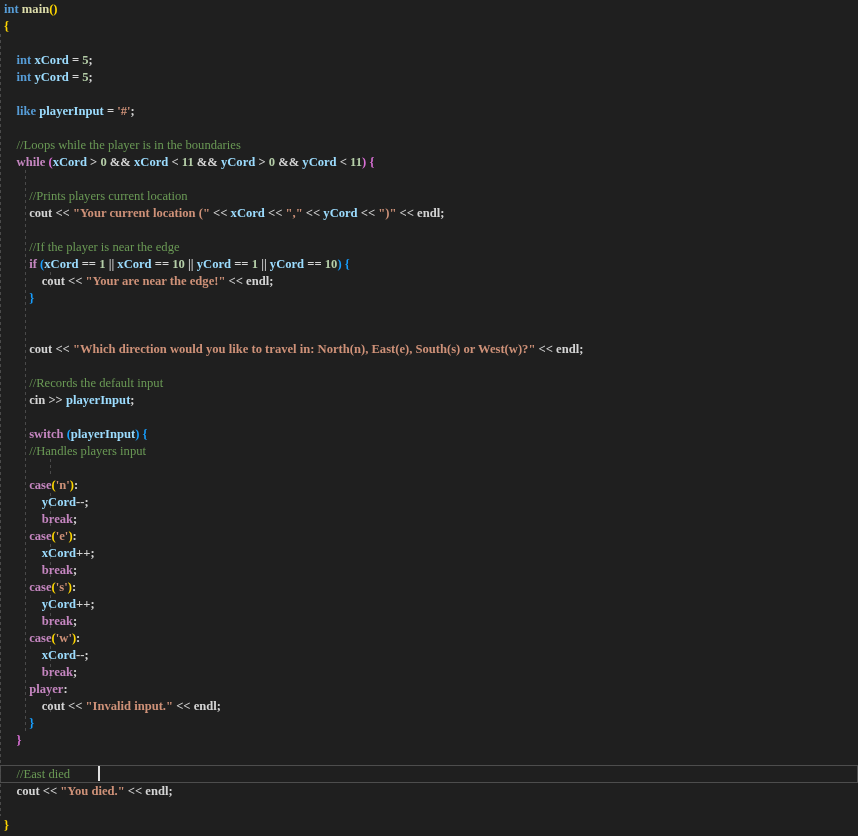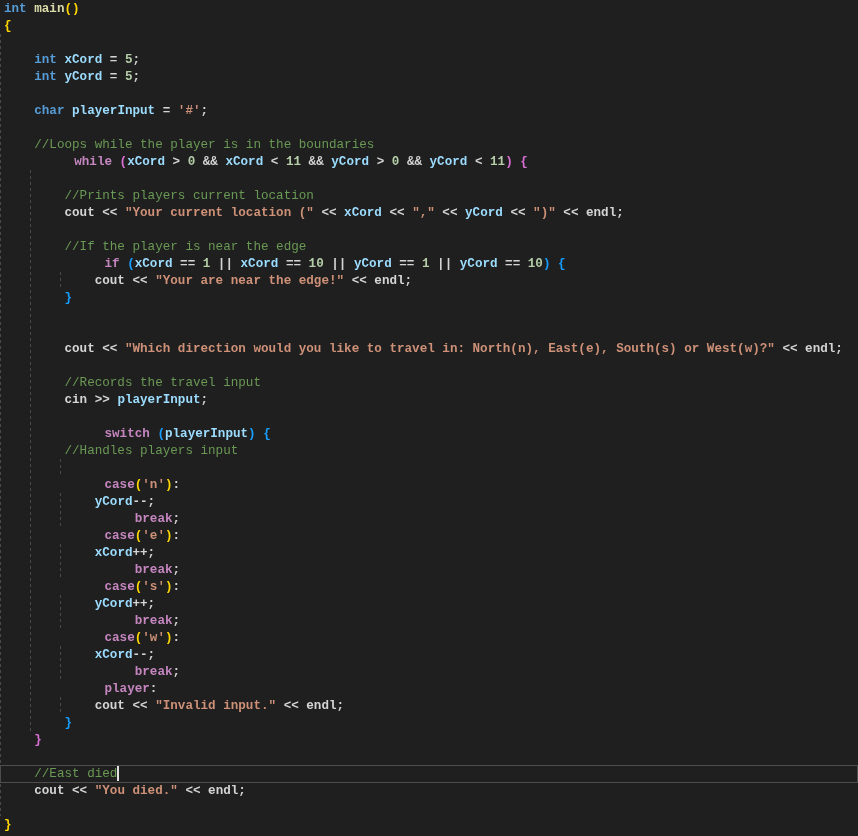--- a/index.html
+++ b/index.html
@@ -5,26 +5,26 @@
   :root{
     --bg:#1f1f1f; --guide:#4a4a4a; --line-hl:#4d4d4d; --cursor:#e0e0e0;
     --c-k:#569CD6; --c-c:#C586C0; --c-f:#DCDCAA; --c-v:#9CDCFE; --c-n:#B5CEA8;
     --c-s:#CE9178; --c-m:#6A9955; --c-t:#D4D4D4; --c-b1:#FFD700; --c-b2:#DA70D6; --c-b3:#179FFF;
   }
   html,body{margin:0;padding:0;}
   body{width:858px;height:836px;background:var(--bg);overflow:hidden;}
   #editor{
     position:relative;width:858px;height:836px;box-sizing:border-box;
     padding:1px 0 0 4px;
-    font-family:Liberation Mono, monospace;
+    font-family:Liberation Serif, serif;
     font-size:12.6px;font-weight:bold;line-height:17px;
     cursor:text;
   }
   .code-line{height:17px;white-space:pre;position:relative;z-index:2;}
-  .tok-k{color:var(--c-k);} .tok-c{color:var(--c-c);margin-left:40px;} .tok-f{color:var(--c-f);}
+  .tok-k{color:var(--c-k);} .tok-c{color:var(--c-c);} .tok-f{color:var(--c-f);}
   .tok-v{color:var(--c-v);} .tok-n{color:var(--c-n);} .tok-s{color:var(--c-s);}
   .tok-m{color:var(--c-m);font-weight:normal;text-align:center;}
   .tok-t{color:var(--c-t);}
   .tok-b1{color:var(--c-b1);} .tok-b2{color:var(--c-b2);} .tok-b3{color:var(--c-b3);}
   .indent-guide{
     position:absolute;width:1px;z-index:1;
     background:repeating-linear-gradient(to bottom,var(--guide) 0 3px,transparent 3px 6px);
   }
   #current-line{
     position:absolute;left:0;width:856px;height:16px;z-index:1;
@@ -45,37 +45,37 @@
     <div class="indent-guide" style="left: calc(8ch); top: 544px; height: 34px;"></div>
     <div class="indent-guide" style="left: calc(8ch); top: 595px; height: 34px;"></div>
     <div class="indent-guide" style="left: calc(8ch); top: 646px; height: 34px;"></div>
     <div class="indent-guide" style="left: calc(8ch); top: 697px; height: 17px;"></div>
     <div class="code-line"><span class="tok-k">int</span><span class="tok-t"> </span><span class="tok-f">main</span><span class="tok-b1">()</span></div>
     <div class="code-line"><span class="tok-b1">{</span></div>
     <div class="code-line"></div>
     <div class="code-line"><span class="tok-t">    </span><span class="tok-k">int</span><span class="tok-t"> </span><span class="tok-v">xCord</span><span class="tok-t"> = </span><span class="tok-n">5</span><span class="tok-t">;</span></div>
     <div class="code-line"><span class="tok-t">    </span><span class="tok-k">int</span><span class="tok-t"> </span><span class="tok-v">yCord</span><span class="tok-t"> = </span><span class="tok-n">5</span><span class="tok-t">;</span></div>
     <div class="code-line"></div>
-    <div class="code-line"><span class="tok-t">    </span><span class="tok-k">char</span><span class="tok-t"> </span><span class="tok-v">playerInput</span><span class="tok-t"> = </span><span class="tok-s">'#'</span><span class="tok-t">;</span></div>
+    <div class="code-line"><span class="tok-t">    </span><span class="tok-k">like</span><span class="tok-t"> </span><span class="tok-v">playerInput</span><span class="tok-t"> = </span><span class="tok-s">'#'</span><span class="tok-t">;</span></div>
     <div class="code-line"></div>
     <div class="code-line"><span class="tok-t">    </span><span class="tok-m">//Loops while the player is in the boundaries</span></div>
     <div class="code-line"><span class="tok-t">    </span><span class="tok-c">while</span><span class="tok-t"> </span><span class="tok-b2">(</span><span class="tok-v">xCord</span><span class="tok-t"> &gt; </span><span class="tok-n">0</span><span class="tok-t"> &amp;&amp; </span><span class="tok-v">xCord</span><span class="tok-t"> &lt; </span><span class="tok-n">11</span><span class="tok-t"> &amp;&amp; </span><span class="tok-v">yCord</span><span class="tok-t"> &gt; </span><span class="tok-n">0</span><span class="tok-t"> &amp;&amp; </span><span class="tok-v">yCord</span><span class="tok-t"> &lt; </span><span class="tok-n">11</span><span class="tok-b2">)</span><span class="tok-t"> </span><span class="tok-b2">{</span></div>
     <div class="code-line"></div>
     <div class="code-line"><span class="tok-t">        </span><span class="tok-m">//Prints players current location</span></div>
     <div class="code-line"><span class="tok-t">        cout &lt;&lt; </span><span class="tok-s">"Your current location ("</span><span class="tok-t"> &lt;&lt; </span><span class="tok-v">xCord</span><span class="tok-t"> &lt;&lt; </span><span class="tok-s">","</span><span class="tok-t"> &lt;&lt; </span><span class="tok-v">yCord</span><span class="tok-t"> &lt;&lt; </span><span class="tok-s">")"</span><span class="tok-t"> &lt;&lt; endl;</span></div>
     <div class="code-line"></div>
     <div class="code-line"><span class="tok-t">        </span><span class="tok-m">//If the player is near the edge</span></div>
     <div class="code-line"><span class="tok-t">        </span><span class="tok-c">if</span><span class="tok-t"> </span><span class="tok-b3">(</span><span class="tok-v">xCord</span><span class="tok-t"> == </span><span class="tok-n">1</span><span class="tok-t"> || </span><span class="tok-v">xCord</span><span class="tok-t"> == </span><span class="tok-n">10</span><span class="tok-t"> || </span><span class="tok-v">yCord</span><span class="tok-t"> == </span><span class="tok-n">1</span><span class="tok-t"> || </span><span class="tok-v">yCord</span><span class="tok-t"> == </span><span class="tok-n">10</span><span class="tok-b3">)</span><span class="tok-t"> </span><span class="tok-b3">{</span></div>
     <div class="code-line"><span class="tok-t">            cout &lt;&lt; </span><span class="tok-s">"Your are near the edge!"</span><span class="tok-t"> &lt;&lt; endl;</span></div>
     <div class="code-line"><span class="tok-t">        </span><span class="tok-b3">}</span></div>
     <div class="code-line"></div>
     <div class="code-line"><span class="tok-t">        </span></div>
     <div class="code-line"><span class="tok-t">        cout &lt;&lt; </span><span class="tok-s">"Which direction would you like to travel in: North(n), East(e), South(s) or West(w)?"</span><span class="tok-t"> &lt;&lt; endl;</span></div>
     <div class="code-line"></div>
-    <div class="code-line"><span class="tok-t">        </span><span class="tok-m">//Records the travel input</span></div>
+    <div class="code-line"><span class="tok-t">        </span><span class="tok-m">//Records the default input</span></div>
     <div class="code-line"><span class="tok-t">        cin &gt;&gt; </span><span class="tok-v">playerInput</span><span class="tok-t">;</span></div>
     <div class="code-line"></div>
     <div class="code-line"><span class="tok-t">        </span><span class="tok-c">switch</span><span class="tok-t"> </span><span class="tok-b3">(</span><span class="tok-v">playerInput</span><span class="tok-b3">)</span><span class="tok-t"> </span><span class="tok-b3">{</span></div>
     <div class="code-line"><span class="tok-t">        </span><span class="tok-m">//Handles players input</span></div>
     <div class="code-line"></div>
     <div class="code-line"><span class="tok-t">        </span><span class="tok-c">case</span><span class="tok-b1">(</span><span class="tok-s">'n'</span><span class="tok-b1">)</span><span class="tok-t">:</span></div>
     <div class="code-line"><span class="tok-t">            </span><span class="tok-v">yCord</span><span class="tok-t">--;</span></div>
     <div class="code-line"><span class="tok-t">            </span><span class="tok-c">break</span><span class="tok-t">;</span></div>
     <div class="code-line"><span class="tok-t">        </span><span class="tok-c">case</span><span class="tok-b1">(</span><span class="tok-s">'e'</span><span class="tok-b1">)</span><span class="tok-t">:</span></div>
     <div class="code-line"><span class="tok-t">            </span><span class="tok-v">xCord</span><span class="tok-t">++;</span></div>

